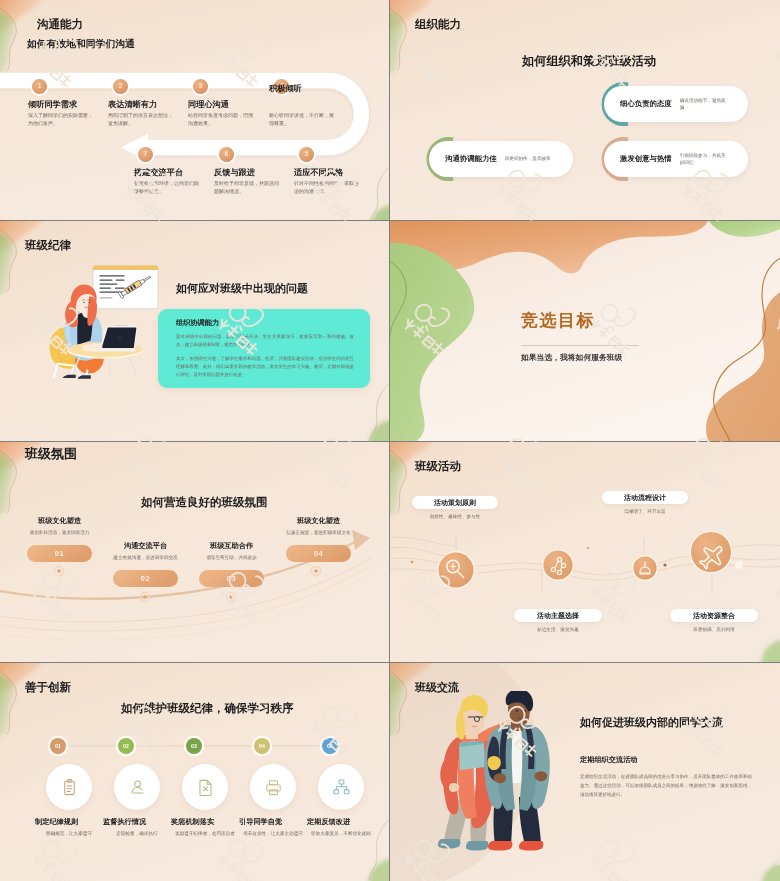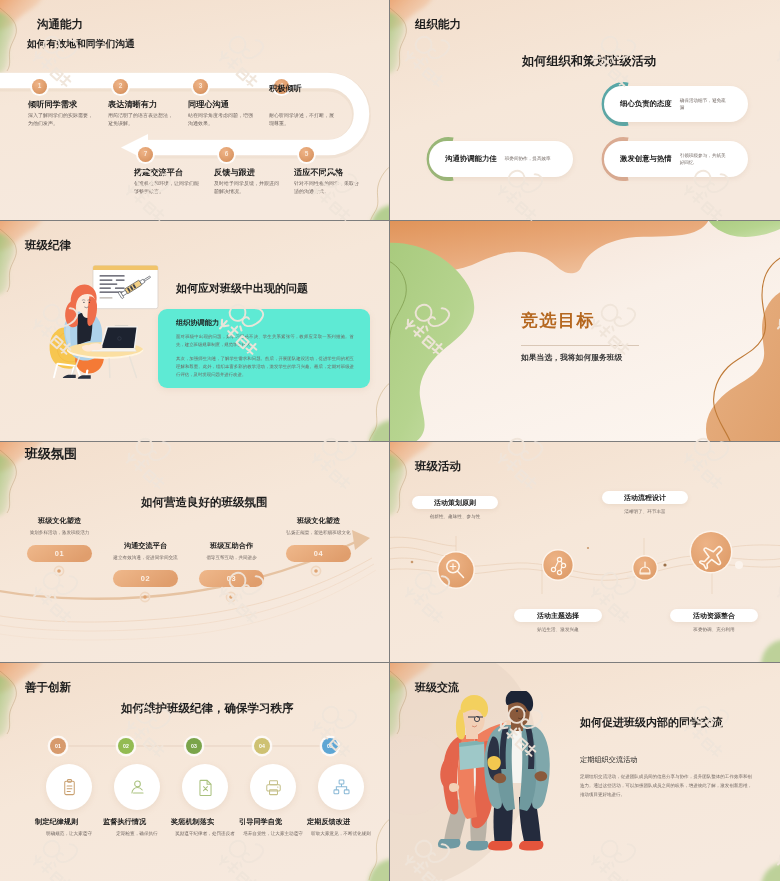--- a/index.html
+++ b/index.html
@@ -65,21 +65,21 @@
           background:#fff;box-shadow:0 2px 6px rgba(180,140,110,.15);
           display:flex;align-items:center;justify-content:center;}
   .s7circ svg{width:19px;height:19px;}
   .s7nm{position:absolute;left:0;top:154px;width:68px;font-size:7.2px;
         font-weight:700;color:#1c1c1c;}
   .s7ds{position:absolute;left:2px;top:167px;width:64px;text-align:center;font-size:4.6px;
         color:#6f6560;line-height:1.6;}
   
   .illus8{position:absolute;left:47px;top:28px;width:128px;height:170px;z-index:3;}
   .s8sub{position:absolute;left:190px;top:52px;font-size:11px;font-weight:700;color:#1d1d1d;z-index:3;}
-  .s8h{position:absolute;left:190px;top:92px;font-size:7.2px;font-weight:400;color:#1c1c1c;z-index:3;}
+  .s8h{position:absolute;left:190px;top:92px;font-size:7.2px;font-weight:700;color:#1c1c1c;z-index:3;}
   .s8p{position:absolute;left:190px;top:110px;width:172px;font-size:4.5px;color:#6f6560;
        line-height:1.95;text-align:justify;z-index:3;}
 </style>
 </head>
 <body>
 
 <div class="grid">
   <div class="slide" id="s1">
     <svg class="bg" viewBox="0 0 389 220">
       <defs>

